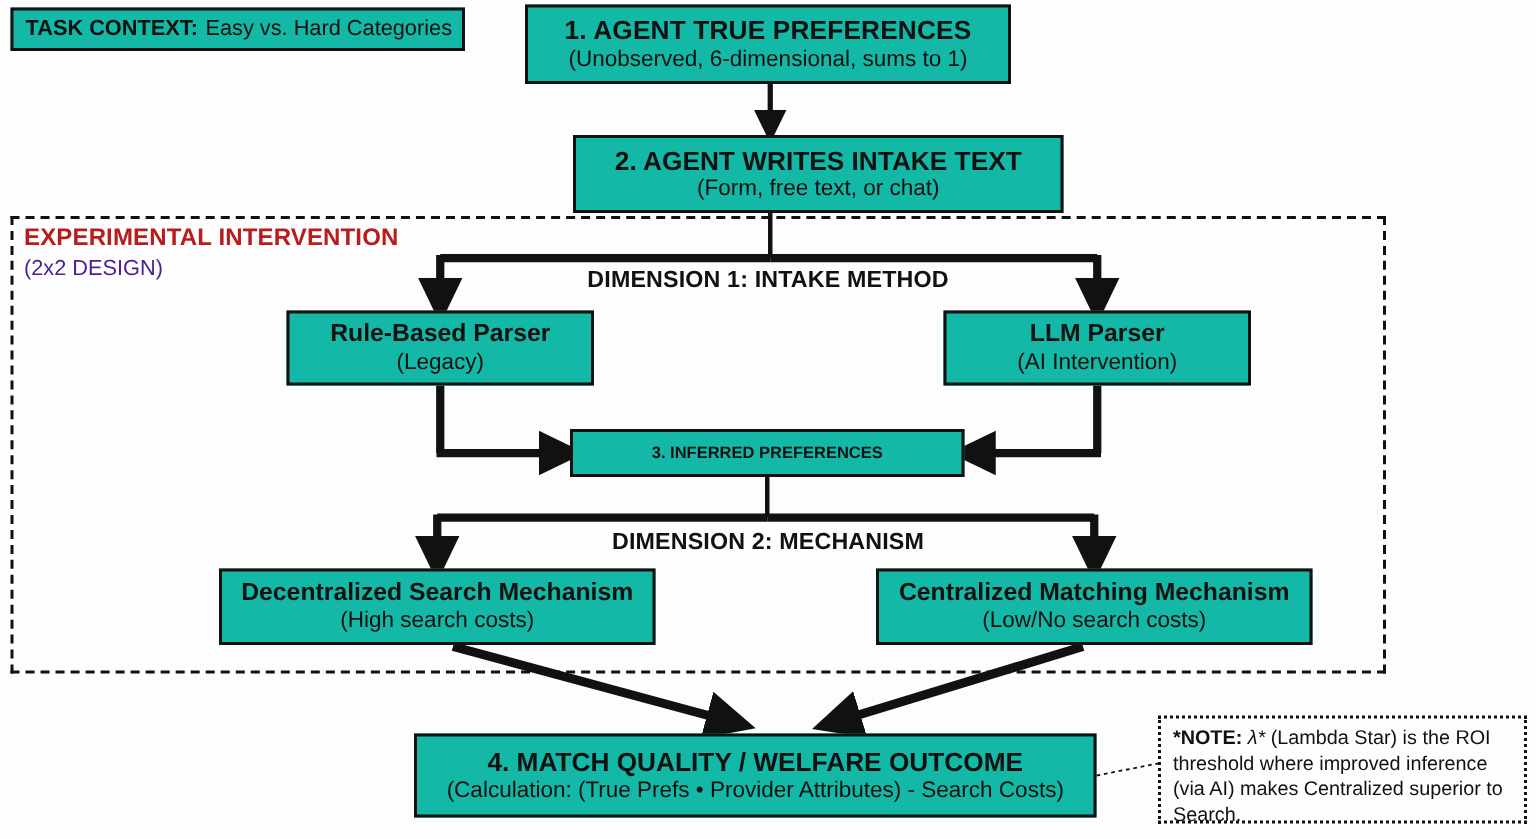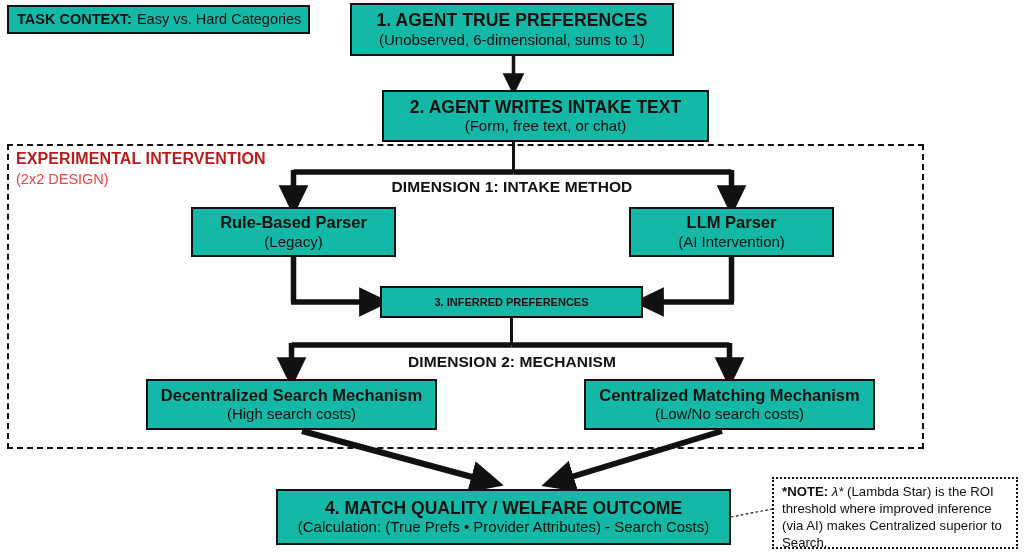--- a/index.html
+++ b/index.html
@@ -78,21 +78,21 @@
   }
   #experiment-title {
     position: absolute;
     left: 16px; top: 150px;
     font-size: 16px; font-weight: bold; color: #b91c1c;
     letter-spacing: .1px;
   }
   #experiment-subtitle {
     position: absolute;
     left: 16px; top: 171px;
-    font-size: 14.5px; color: #ef4444;
+    font-size: 14.5px; color: #4c1d95;
   }
   
   .dim-label {
     position: absolute;
     font-size: 15.5px;
     font-weight: bold;
     color: #111111;
     text-align: center;
     letter-spacing: .1px;
   }

